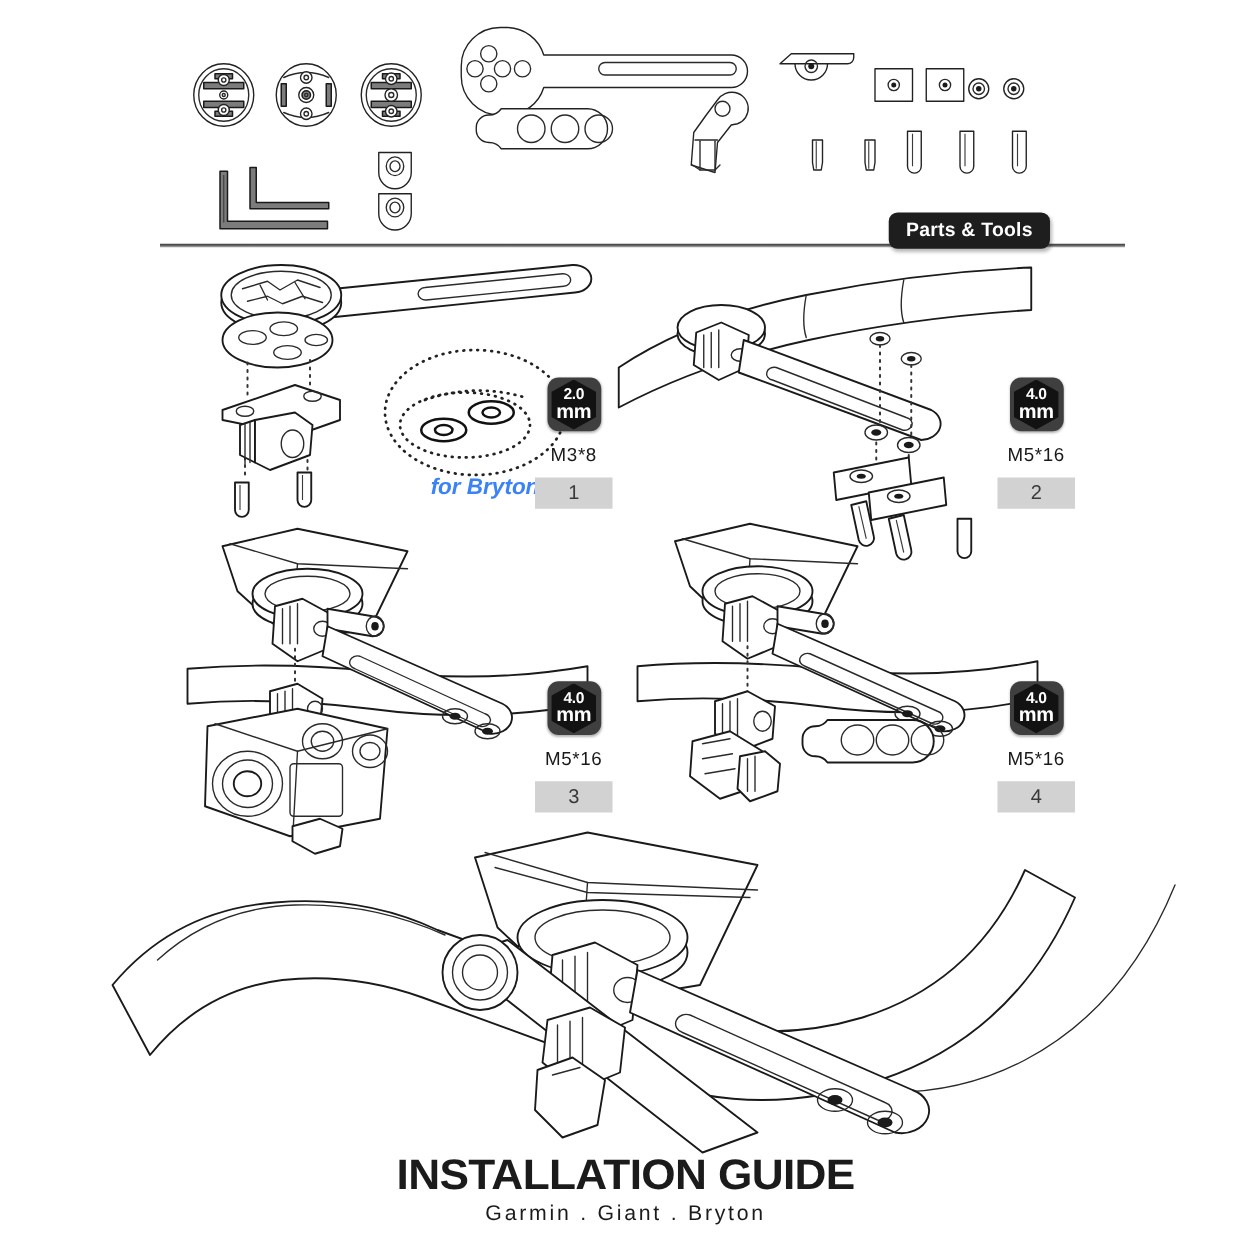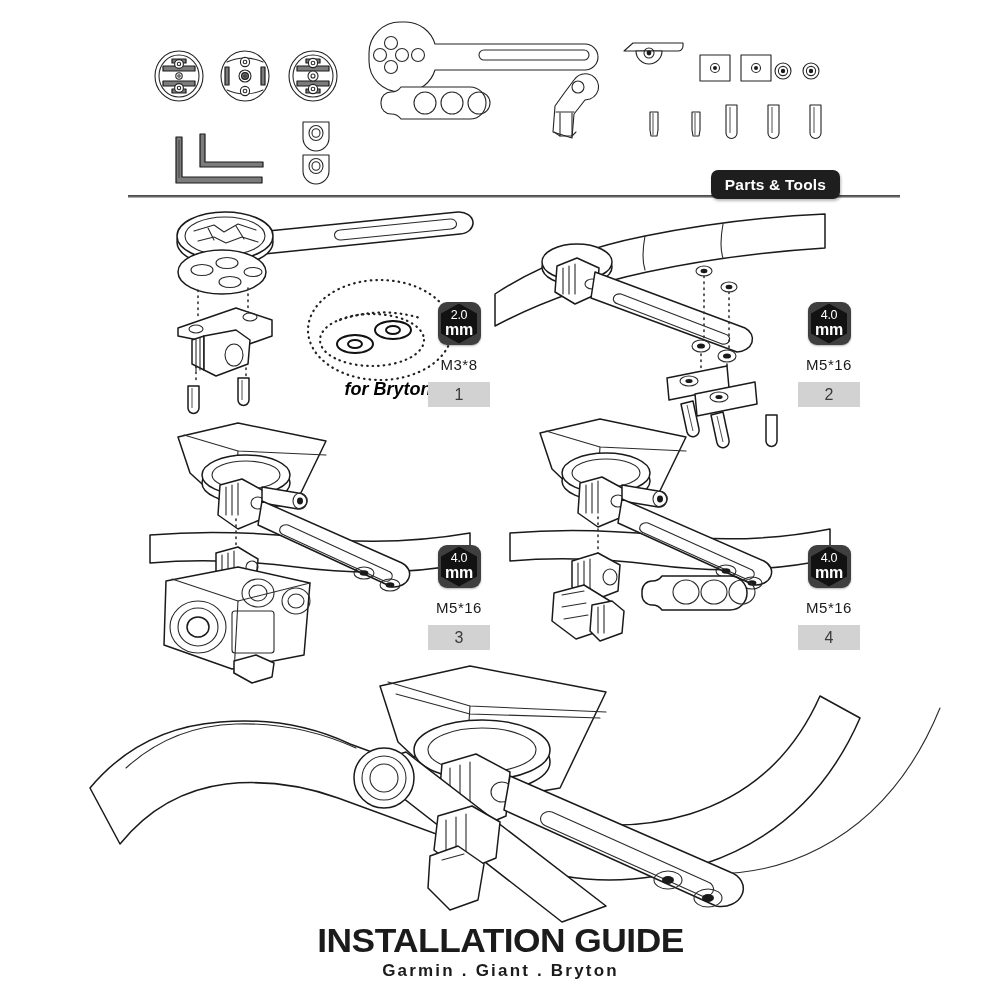--- a/index.html
+++ b/index.html
@@ -29,36 +29,36 @@
 
   
   .meta{width:92px;text-align:center;}
   .hexbadge{width:43px;height:43px;margin:0 auto;border-radius:9px;
             background:#3f3f3f;display:flex;align-items:center;justify-content:center;
             box-shadow:0 1px 2px rgba(0,0,0,.3);}
   .hexinner{width:36px;height:40px;position:relative;
             clip-path:polygon(50% 0%,100% 25%,100% 75%,50% 100%,0% 75%,0% 25%);
             background:#121212;display:flex;flex-direction:column;
             align-items:center;justify-content:center;line-height:.95;}
-  .hexinner b{color:#fff;font-size:12.5px;font-weight:normal;letter-spacing:-.3px;}
+  .hexinner b{color:#fff;font-size:12.5px;font-weight:bold;letter-spacing:-.3px;}
   .hexinner i{color:#fff;font-size:16px;font-weight:bold;font-style:normal;letter-spacing:-.3px;}
   .screwspec{margin-top:11px;font-size:15px;color:#1a1a1a;letter-spacing:.5px;}
   .stepchip{margin:9px auto 0;width:62px;height:25px;background:#d2d2d2;
             display:flex;align-items:center;justify-content:center;}
   .stepchip span{font-size:16px;color:#3a3a3a;}
 
   .bryton{left:313px;top:379px;width:150px;text-align:center;
-          font-style:italic;font-weight:bold;font-size:18px;color:#000000;}
+          font-style:italic;font-weight:bold;font-size:18px;color:#3b82f6;}
 
   
   .title{left:0;top:921px;width:1001px;text-align:center;
          font-size:34px;font-weight:bold;color:#1b1b1b;letter-spacing:-0.5px;
          transform:scaleX(1.04);}
   .subtitle{left:0;top:961px;width:1001px;text-align:center;
-            font-size:17px;font-weight:bold;color:#1b1b1b;letter-spacing:2.2px;}
+            font-size:17px;font-weight:normal;color:#1b1b1b;letter-spacing:2.2px;}
 </style>
 </head>
 <body>
 
 <div id="page">
 
   <div class="abs" style="left:0;top:0;width:1001px;height:195px;">
     <svg width="1001" height="195" viewBox="0 0 1001 195">
 
       <g>

